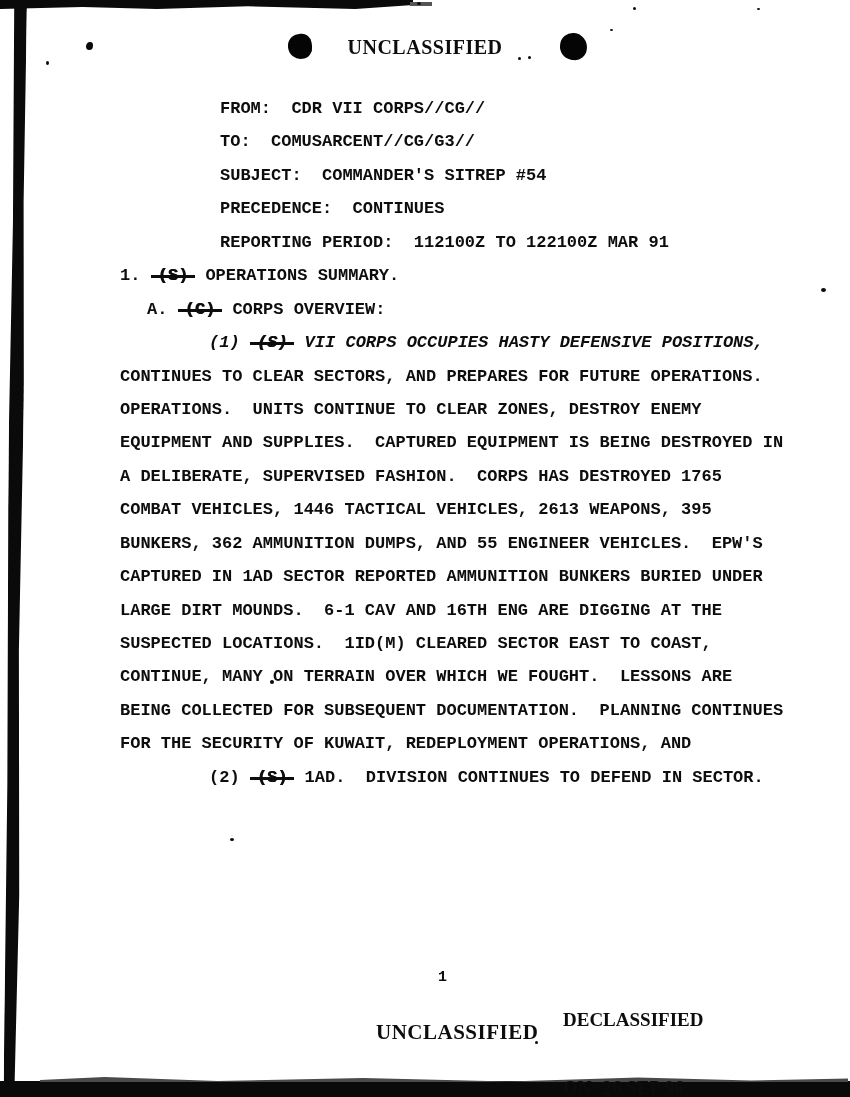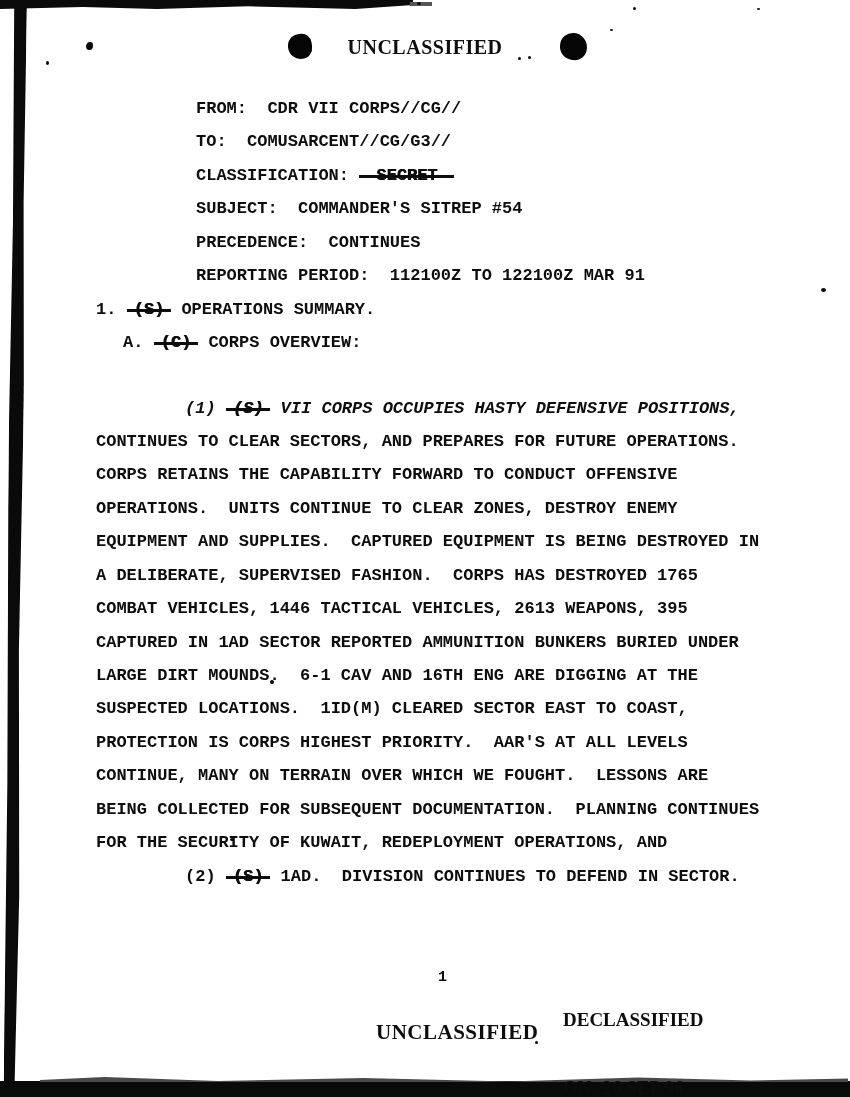--- a/index.html
+++ b/index.html
@@ -30,28 +30,28 @@
   .banner-top{
     position:absolute; left:0; top:36px; width:850px; text-align:center;
     font-family:"Liberation Serif", serif; font-weight:bold; font-size:20px; letter-spacing:0.5px;
   }
   .banner-bottom{
     position:absolute; left:376px; top:1020px;
     font-family:"Liberation Serif", serif; font-weight:bold; font-size:21px; letter-spacing:0.5px;
   }
   
   .doc{
-    position:absolute; left:96px; top:92px; width:700px;
+    position:absolute; left:120px; top:92px; width:700px;
     font-size:17px; font-weight:bold; line-height:33.45px;
   }
   .line{ height:33.45px; white-space:pre; }
   .line.ind-h{ padding-left:100px; }
   .line.ind-a{ padding-left:27px; }
   .line.ind-n{ padding-left:89px; }
-  .line.italic{ font-style:italic;margin-top:32px; }
+  .line.italic{ font-style:italic; }
   .struck{
     padding:0 7px;
     background:linear-gradient(to bottom, transparent 45%, var(--ink) 45%, var(--ink) 62%, transparent 62%);
     text-shadow:0.6px 0 0 var(--ink);
   }
   .struck.wide{ padding:0 17px; }
   
   .page-num{
     position:absolute; left:438px; top:969px;
     font-size:15px; font-weight:bold;
@@ -84,37 +84,35 @@
 <div class="speck" style="left:610px;top:29px;width:3px;height:2px"></div>
 
 <div class="punch l"></div>
 <div class="punch r"></div>
 
 <div class="banner-top">UNCLASSIFIED</div>
 
 <div class="doc">
     <div class="line ind-h"><span>FROM:  CDR VII CORPS//CG//</span></div>
     <div class="line ind-h"><span>TO:  COMUSARCENT//CG/G3//</span></div>
-    <div class="line ind-h"><span>CLASSIFICATION: </span><span class="struck wide">SECRET</span></div>
     <div class="line ind-h"><span>SUBJECT:  COMMANDER'S SITREP #54</span></div>
     <div class="line ind-h"><span>PRECEDENCE:  CONTINUES</span></div>
     <div class="line ind-h"><span>REPORTING PERIOD:  112100Z TO 122100Z MAR 91</span></div>
     <div class="line ind-b"><span>1. </span><span class="struck">(S)</span><span> OPERATIONS SUMMARY.</span></div>
     <div class="line ind-a"><span>A. </span><span class="struck">(C)</span><span> CORPS OVERVIEW:</span></div>
     <div class="line ind-n italic"><span>(1) </span><span class="struck">(S)</span><span> VII CORPS OCCUPIES HASTY DEFENSIVE POSITIONS,</span></div>
     <div class="line ind-b"><span>CONTINUES TO CLEAR SECTORS, AND PREPARES FOR FUTURE OPERATIONS.</span></div>
-    <div class="line ind-b"><span>CORPS RETAINS THE CAPABILITY FORWARD TO CONDUCT OFFENSIVE</span></div>
     <div class="line ind-b"><span>OPERATIONS.  UNITS CONTINUE TO CLEAR ZONES, DESTROY ENEMY</span></div>
     <div class="line ind-b"><span>EQUIPMENT AND SUPPLIES.  CAPTURED EQUIPMENT IS BEING DESTROYED IN</span></div>
     <div class="line ind-b"><span>A DELIBERATE, SUPERVISED FASHION.  CORPS HAS DESTROYED 1765</span></div>
     <div class="line ind-b"><span>COMBAT VEHICLES, 1446 TACTICAL VEHICLES, 2613 WEAPONS, 395</span></div>
+    <div class="line ind-b"><span>BUNKERS, 362 AMMUNITION DUMPS, AND 55 ENGINEER VEHICLES.  EPW'S</span></div>
     <div class="line ind-b"><span>CAPTURED IN 1AD SECTOR REPORTED AMMUNITION BUNKERS BURIED UNDER</span></div>
     <div class="line ind-b"><span>LARGE DIRT MOUNDS.  6-1 CAV AND 16TH ENG ARE DIGGING AT THE</span></div>
     <div class="line ind-b"><span>SUSPECTED LOCATIONS.  1ID(M) CLEARED SECTOR EAST TO COAST,</span></div>
-    <div class="line ind-b"><span>PROTECTION IS CORPS HIGHEST PRIORITY.  AAR'S AT ALL LEVELS</span></div>
     <div class="line ind-b"><span>CONTINUE, MANY ON TERRAIN OVER WHICH WE FOUGHT.  LESSONS ARE</span></div>
     <div class="line ind-b"><span>BEING COLLECTED FOR SUBSEQUENT DOCUMENTATION.  PLANNING CONTINUES</span></div>
     <div class="line ind-b"><span>FOR THE SECURITY OF KUWAIT, REDEPLOYMENT OPERATIONS, AND</span></div>
     <div class="line ind-n"><span>(2) </span><span class="struck">(S)</span><span> 1AD.  DIVISION CONTINUES TO DEFEND IN SECTOR.</span></div>
   </div>
 
 <div class="page-num">1</div>
 <div class="banner-bottom">UNCLASSIFIED</div>
 <div class="stamp">
   <div>DECLASSIFIED</div>

